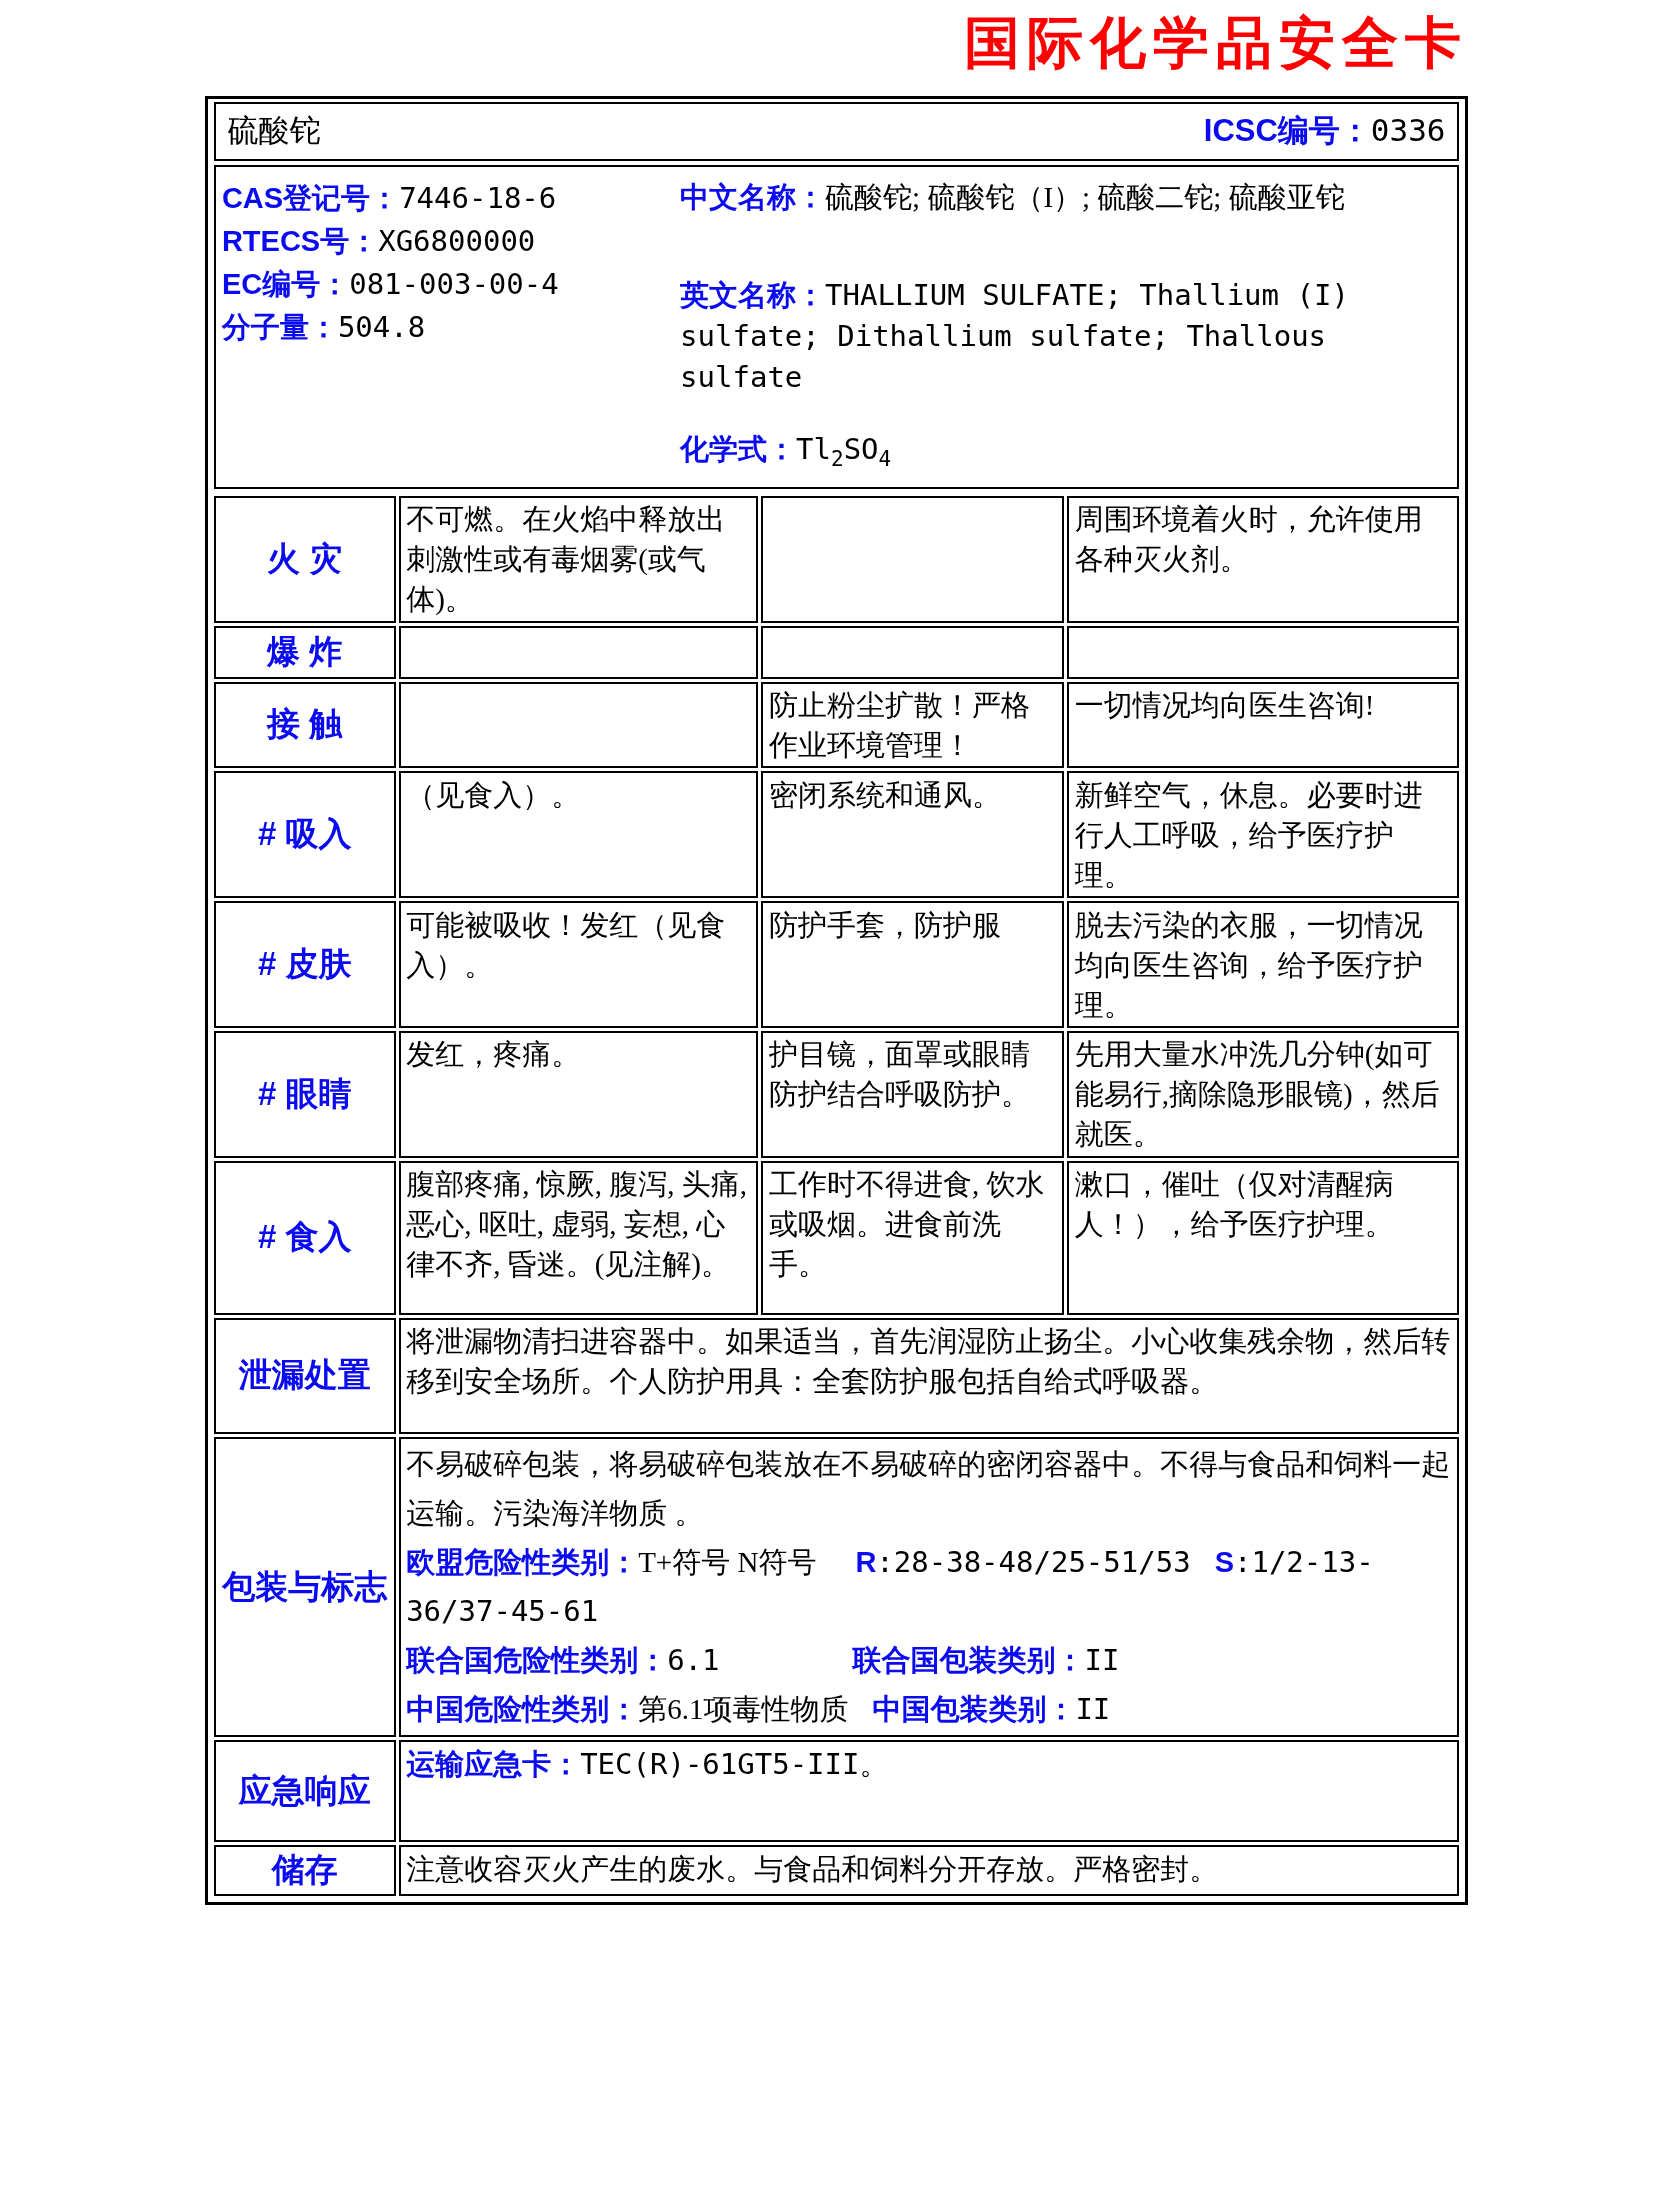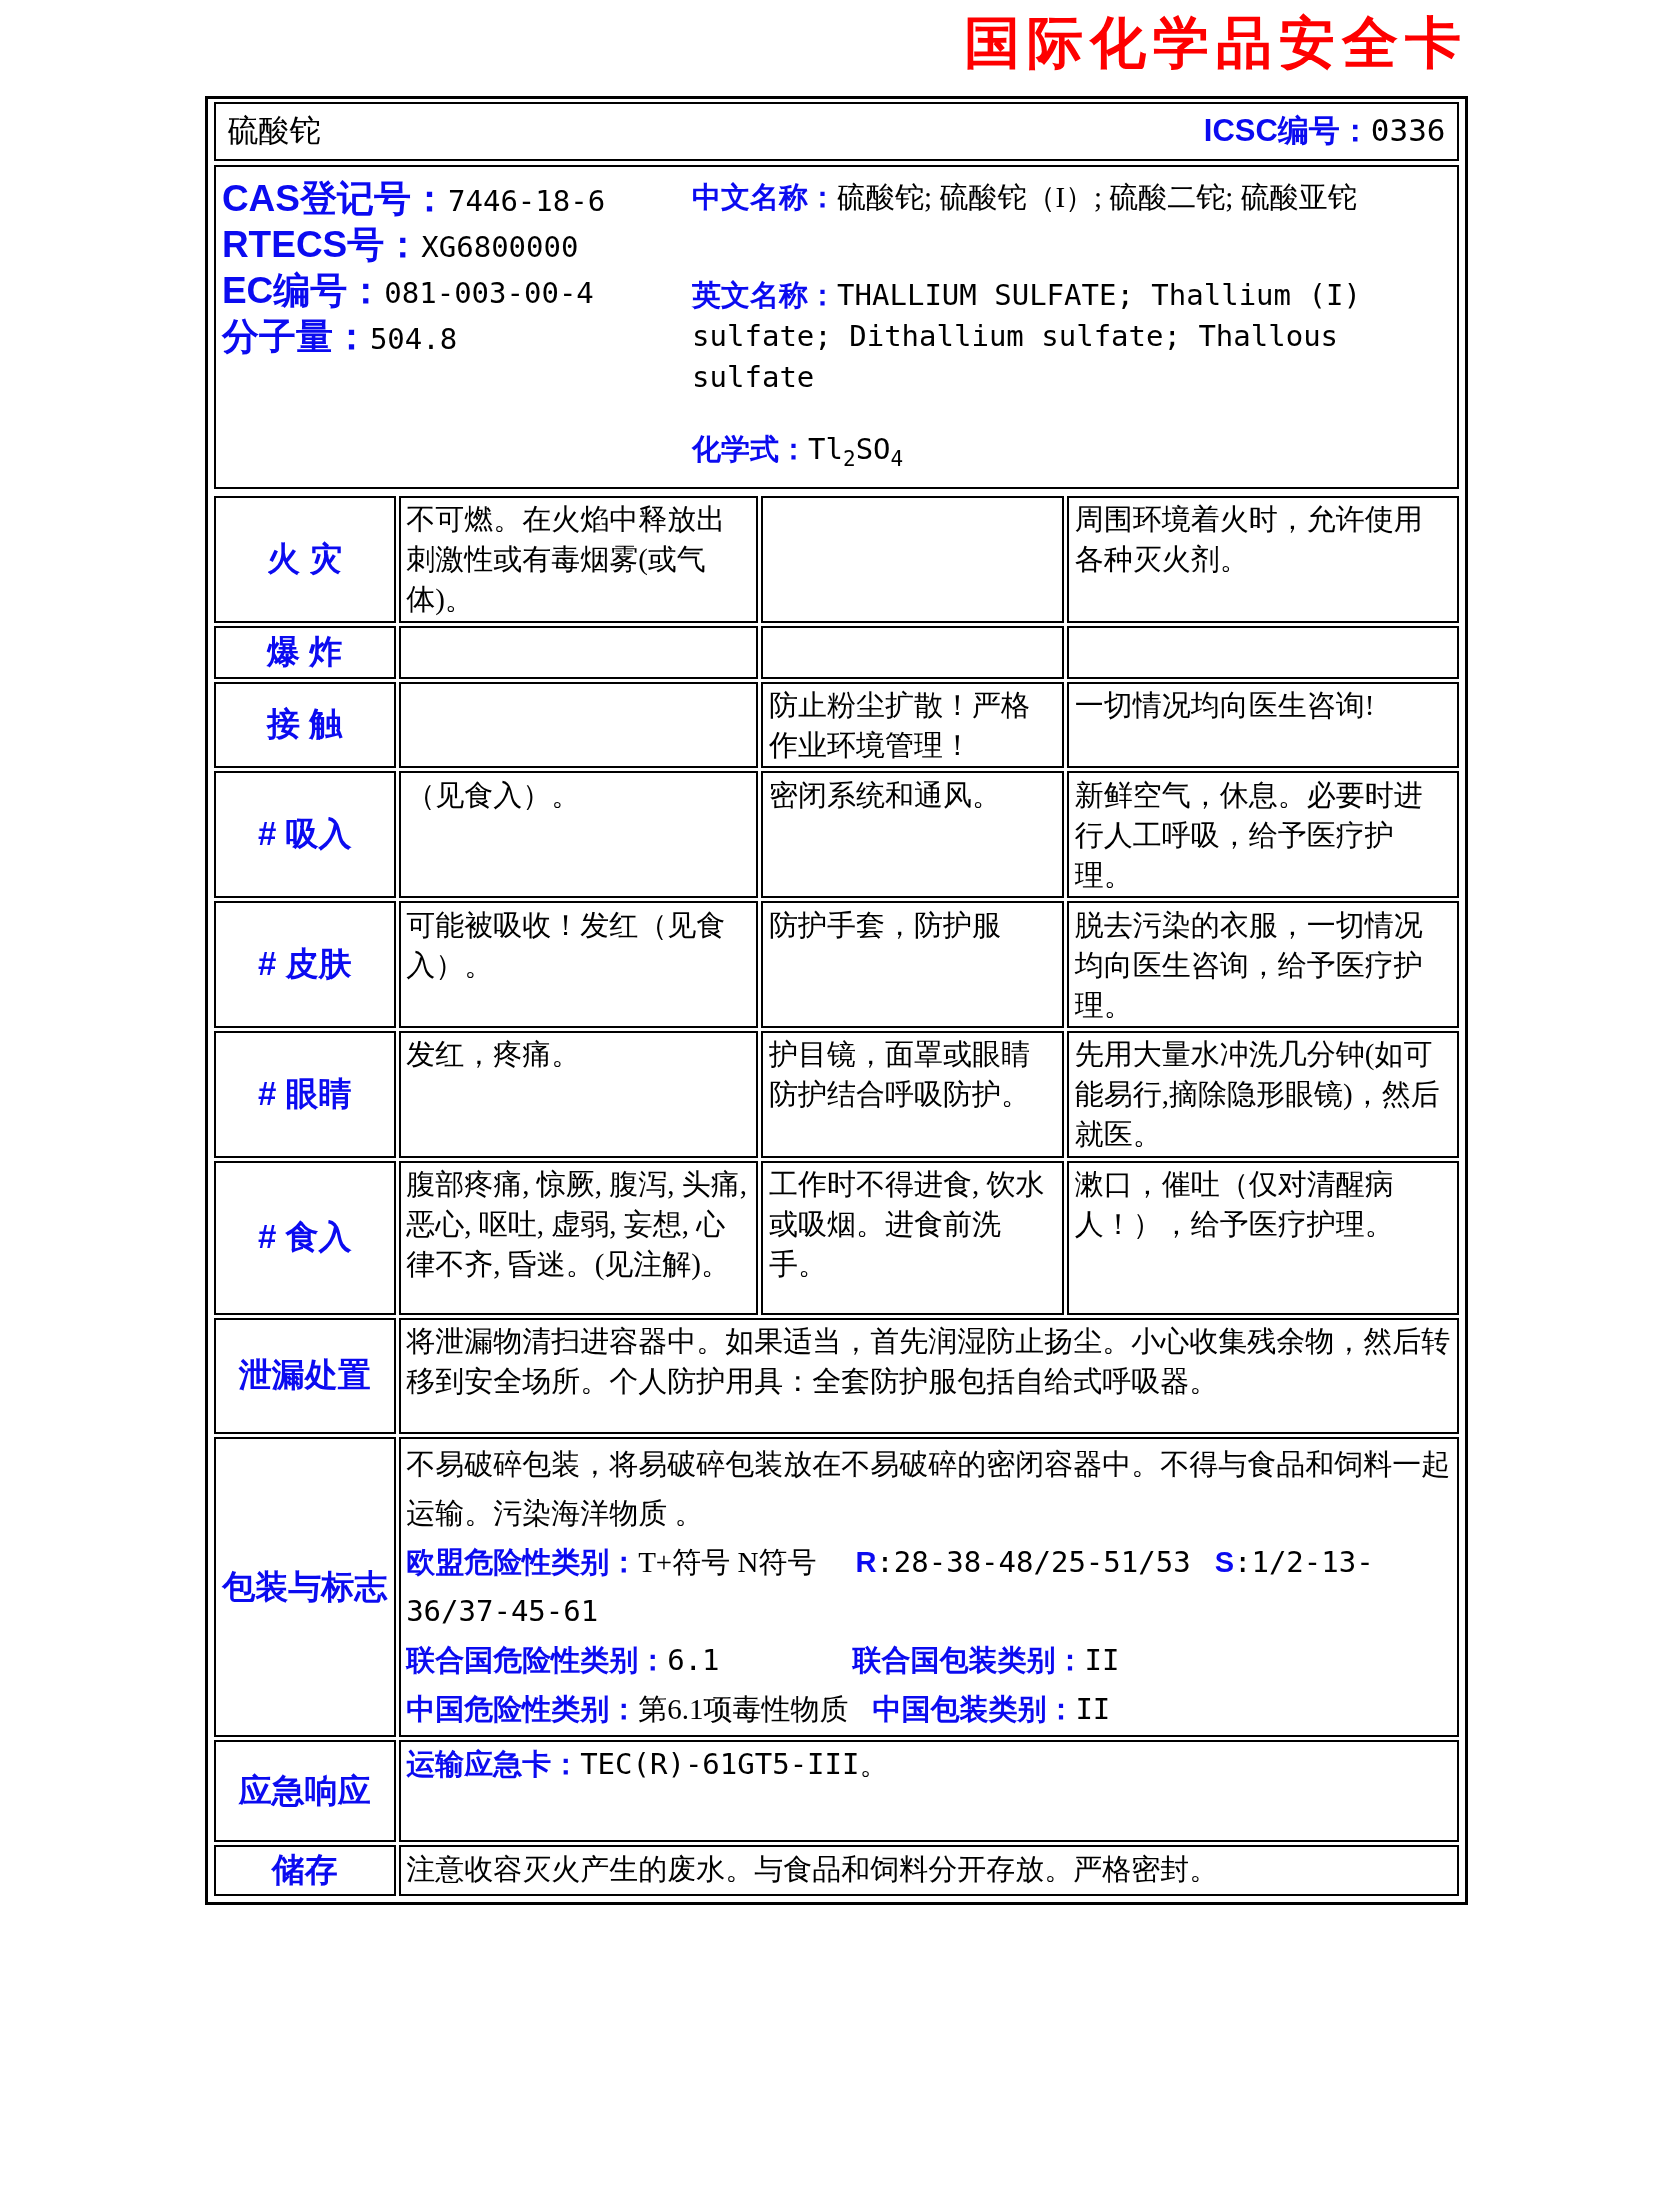--- a/index.html
+++ b/index.html
@@ -10,34 +10,34 @@
   }
   .page-title{
     position:absolute;left:205px;top:5.6px;width:1263px;
     text-align:right;font-size:56px;font-weight:bold;color:#fe0000;
     letter-spacing:7px;font-family:"Liberation Serif",serif;
   }
   .doc{
     position:absolute;left:205px;top:96px;width:1263px;
     border:3.5px solid #000;padding:2.8px;box-sizing:border-box;
   }
-  .box{border:2.1px solid #000;margin:0 3.5px 4.2px 3.5px;box-sizing:border-box;gap:12px;}
+  .box{border:2.1px solid #000;margin:0 3.5px 4.2px 3.5px;box-sizing:border-box;}
   .header-box{
     display:flex;justify-content:space-between;align-items:center;
     height:59px;padding:0 11.2px;font-size:31px;
   }
   .lbl{
     color:#0b0bf0;font-weight:bold;
     font-family:"Liberation Sans",sans-serif;
   }
   .val{font-family:"DejaVu Sans Mono",monospace;}
   .info-box{display:flex;padding:9.8px 5.6px 7px 5.6px;min-height:246px;}
   .ids{width:454px;flex:none;}
   .id-line{font-size:29px;line-height:43px;white-space:nowrap;}
-  .id-line .lbl{font-size:37px;}
+  .id-line .lbl{font-size:29px;}
   .names{flex:1;padding-left:4.2px;}
   .para{font-size:29px;line-height:41px;}
   .para-en{margin-top:57px;}
   .para-formula{margin-top:31px;}
   sub{font-size:21px;}
   table.hazard{
     border-collapse:separate;border-spacing:3.5px;
     width:100%;table-layout:fixed;
   }
   table.hazard th,table.hazard td{

